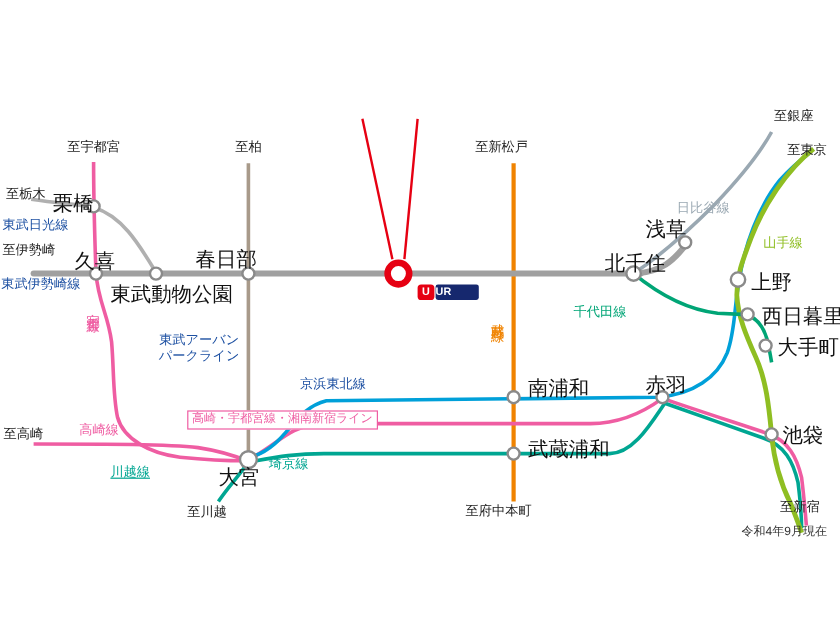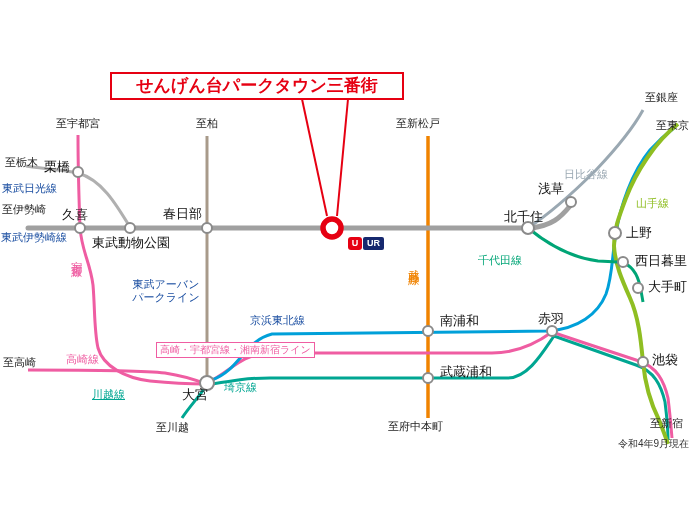--- a/index.html
+++ b/index.html
@@ -1,40 +1,40 @@
 <!DOCTYPE html>
 <html style="--red: #e60012; --tobu-blue: #1d50a2; --gray-line: #a0a0a0; --gray-thin: #b0b0b0; --urban-park: #a89a8a; --pink: #ef5da2; --kt-blue: #00a0d9; --teal: #00a692; --orange: #f08300; --yamanote: #8fbe22; --chiyoda: #00a576; --hibiya: #9aa8b2; --text: #222222; --ur-navy: #16286e;"><head>
 <meta charset="utf-8">
 <style>
   html,body{margin:0;padding:0;background:#fff;}
   #stage{position:relative;width:700px;height:525px;background:#fff;overflow:hidden;
          font-family:"Liberation Sans",sans-serif;}
   #stage svg{position:absolute;left:0;top:0;}
   .lbl{position:absolute;white-space:nowrap;font-size:11px;color:var(--text,#222);line-height:1.15;}
-  .stn-lbl{font-size:13px;color:#111;}
+  .stn-lbl{font-size:17px;color:#111;}
   .ln{font-size:11px;}
   .blue{color:var(--tobu-blue,#1d50a2);}
   .pink{color:var(--pink,#ef5da2);}
   .teal{color:var(--teal,#00a692);}
   .orange{color:var(--orange,#f08300);}
   .green{color:var(--yamanote,#8fbe22);}
   .cgreen{color:var(--chiyoda,#00a576);}
   .hib{color:var(--hibiya,#9aa8b2);}
   .vert{writing-mode:vertical-rl;letter-spacing:2px;}
   .two-line{text-align:center;}
   .boxed{border:1px solid var(--pink,#ef5da2);background:#fff;padding:1px 3px;font-size:10px;}
   .callout{position:absolute;border:2px solid var(--red,#e60012);background:#fff;color:var(--red,#e60012);
            font-weight:bold;font-size:17px;text-align:center;height:24px;line-height:24px;}
   .highlight{position:absolute;color:var(--red,#e60012);font-weight:bold;font-size:21px;}
   .note{font-size:10px;color:#333;}
   .ur{position:absolute;display:flex;gap:1px;align-items:center;}
   .ur-u{display:inline-block;width:14px;height:13px;background:var(--red,#e60012);color:#fff;
         font-size:9px;font-weight:bold;text-align:center;line-height:13px;border-radius:3px;}
-  .ur-r{display:inline-block;width:21px;height:13px;background:var(--ur-navy,#16286e);color:#fff;
-        font-size:9px;font-weight:bold;text-align:center;line-height:13px;border-radius:2px;}
+  .ur-r{display:inline-block;width:36px;height:13px;background:var(--ur-navy,#16286e);color:#fff;
+        font-size:9px;font-weight:bold;line-height:13px;border-radius:2px;}
   .l-main{stroke:var(--gray-line,#a0a0a0);stroke-width:5;fill:none;stroke-linecap:round;}
   .l-thin{stroke:var(--gray-thin,#b0b0b0);stroke-width:3;fill:none;}
   .l-urban{stroke:var(--urban-park,#a89a8a);stroke-width:3;fill:none;}
   .l-pink{stroke:var(--pink,#ef5da2);stroke-width:3;fill:none;}
   .l-blue{stroke:var(--kt-blue,#00a0d9);stroke-width:3;fill:none;}
   .l-teal{stroke:var(--teal,#00a692);stroke-width:3;fill:none;}
   .l-orange{stroke:var(--orange,#f08300);stroke-width:3.5;fill:none;}
   .l-green{stroke:var(--yamanote,#8fbe22);stroke-width:4;fill:none;}
   .l-chiyoda{stroke:var(--chiyoda,#00a576);stroke-width:3;fill:none;}
   .l-hibiya{stroke:var(--hibiya,#9aa8b2);stroke-width:3;fill:none;}
@@ -77,21 +77,20 @@
     <circle class="stn" cx="623" cy="262" r="5"></circle>
     <circle class="stn" cx="638" cy="288" r="5"></circle>
     <circle class="stn" cx="428" cy="331" r="5"></circle>
     <circle class="stn" cx="552" cy="331" r="5"></circle>
     <circle class="stn" cx="428" cy="378" r="5"></circle>
     <circle class="stn" cx="207" cy="383" r="7"></circle>
     <circle class="stn" cx="643" cy="362" r="5"></circle>
     <circle class="target" cx="332" cy="228" r="9"></circle>
   </svg>
 
-  <div class="callout" style="left:110px;top:72px;width:290px;">せんげん台パークタウン三番街</div>
 
   <div class="ur" style="left:348px;top:237px;">
     <span class="ur-u">U</span>
     <span class="ur-r">UR</span>
   </div>
 
   <div class="lbl" style="left:56px;top:117px;">至宇都宮</div>
   <div class="lbl" style="left:196px;top:117px;">至柏</div>
   <div class="lbl" style="left:396px;top:117px;">至新松戸</div>
   <div class="lbl" style="left:645px;top:91px;">至銀座</div>

